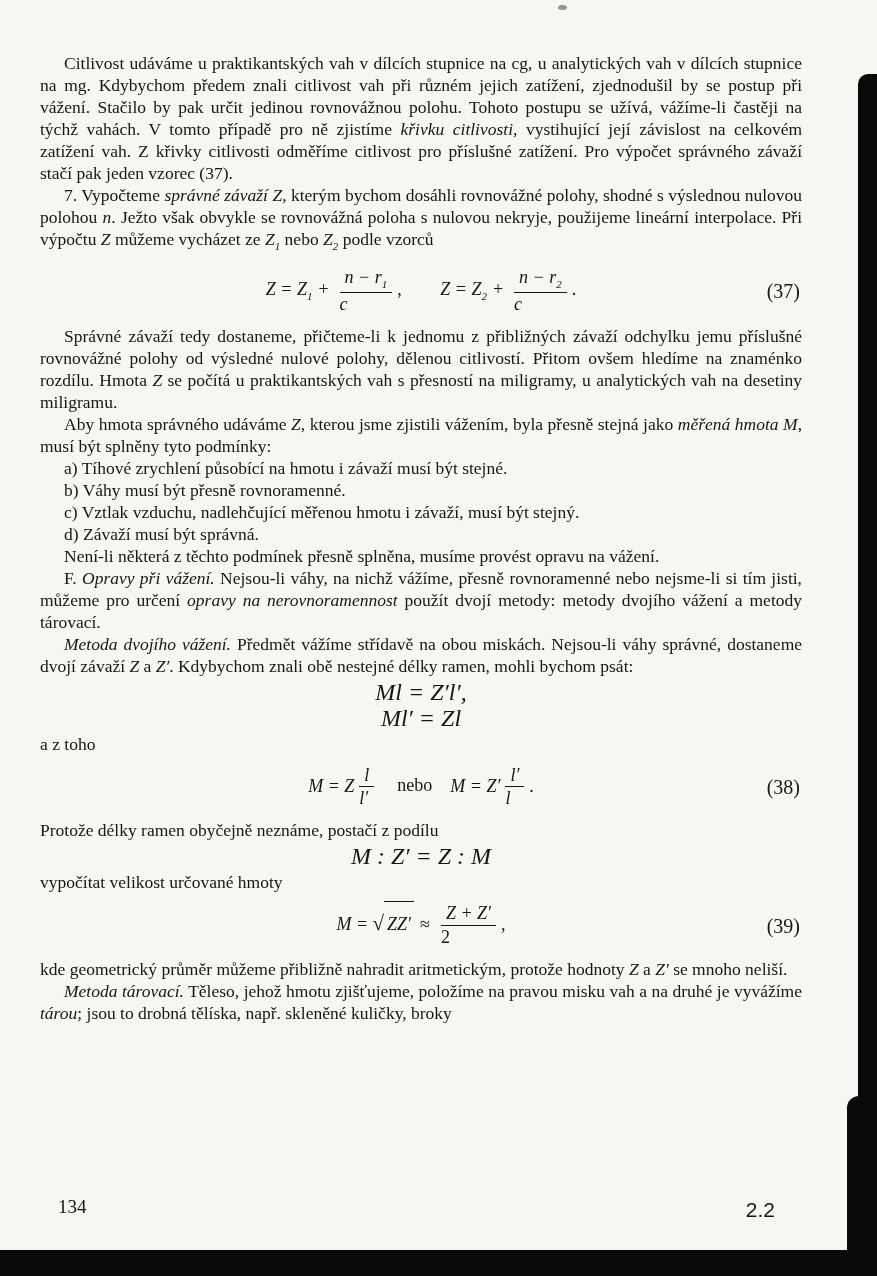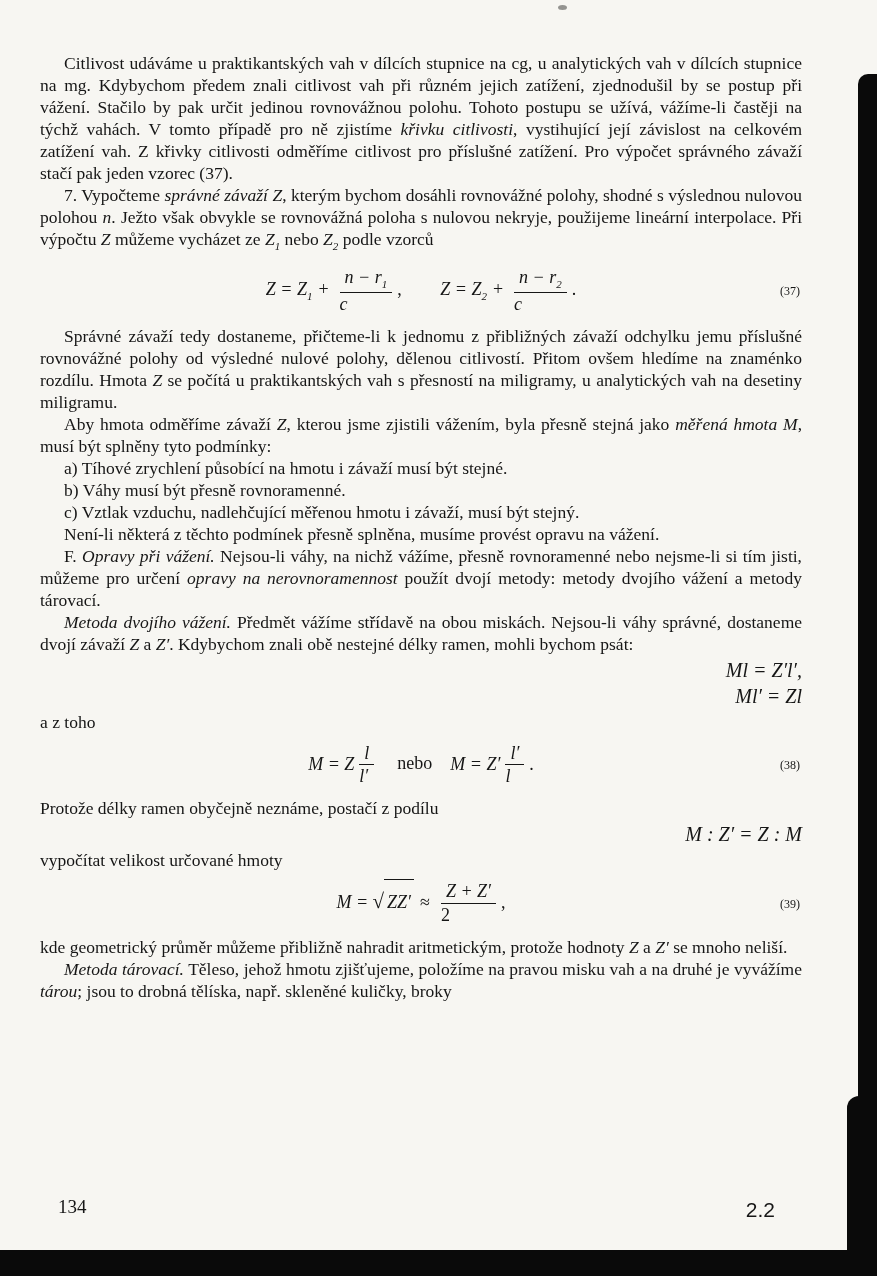--- a/index.html
+++ b/index.html
@@ -16,32 +16,32 @@
   p{margin:0;}
   .indent{text-indent:24px;}
   .mi{font-style:italic;}
   sub{font-size:11px;font-style:italic;}
   .formula{
     position:relative;text-align:center;margin:11px 0;
     font-size:18px;text-indent:0;
   }
   .formula .tag{
     position:absolute;right:2px;top:50%;transform:translateY(-50%);
-    font-style:normal;font-size:12px;
+    font-style:normal;font-size:20px;
   }
   .eq{display:inline-block;}
   .eq + .eq{margin-left:34px;}
   .op{margin:0 6px;}
   .frac{
     display:inline-block;vertical-align:middle;text-align:left;
     margin:0 5px;line-height:1.05;
   }
   .frac .num{display:block;padding:0 5px 2px;border-bottom:1.6px solid #161616;}
   .frac .den{display:block;padding-top:2px;}
-  .mathline{text-align:right;margin:4px 0;font-size:20px;text-indent:0;}
+  .mathline{text-align:center;margin:4px 0;font-size:24px;text-indent:0;}
   .sqrt{white-space:nowrap;}
   .sqrt .rad{font-size:21px;font-style:normal;}
   .sqrt .body{border-top:1.6px solid #161616;padding:12px 3px;font-style:italic;}
   .gapword{margin:0 18px;font-style:normal;}
   .footer-left{
     position:absolute;left:58px;top:1196px;font-size:19px;
   }
   .footer-right{
     position:absolute;right:102px;top:1198px;
     font-family:"Liberation Sans",sans-serif;font-weight:normal;font-size:21px;
@@ -74,25 +74,26 @@
     <p class="indent"><span>7. Vypočteme </span><span class="mi">správné závaží Z</span><span>, kterým bychom dosáhli rovnovážné polohy, shodné s výslednou nulovou polohou </span><span class="mi">n</span><span>. Ježto však obvykle se rovnovážná poloha s nulovou nekryje, použijeme lineární interpolace. Při výpočtu </span><span class="mi">Z</span><span> můžeme vycházet ze </span><span class="mi">Z</span><sub>1</sub><span> nebo </span><span class="mi">Z</span><sub>2</sub><span> podle vzorců</span></p>
 
     <div class="formula">
       <span class="eq"><span class="mi">Z = Z</span><sub>1</sub><span class="op">+</span><span class="frac"><span class="num mi"><span>n − r</span><sub>1</sub></span><span class="den mi">c</span></span><span>,</span></span>
       <span class="eq"><span class="mi">Z = Z</span><sub>2</sub><span class="op">+</span><span class="frac"><span class="num mi"><span>n − r</span><sub>2</sub></span><span class="den mi">c</span></span><span>.</span></span>
       <span class="tag">(37)</span>
     </div>
 
     <p class="indent"><span>Správné závaží tedy dostaneme, přičteme-li k jednomu z přibližných závaží odchylku jemu příslušné rovnovážné polohy od výsledné nulové polohy, dělenou citlivostí. Přitom ovšem hledíme na znaménko rozdílu. Hmota </span><span class="mi">Z</span><span> se počítá u praktikantských vah s přesností na miligramy, u analytických vah na desetiny miligramu.</span></p>
 
-    <p class="indent"><span>Aby hmota odměříme závaží </span><span class="mi">Z</span><span>, kterou jsme zjistili vážením, byla přesně stejná jako </span><span class="mi">měřená hmota M</span><span>, musí být splněny tyto podmínky:</span></p>
+    <p class="indent"><span>Aby hmota správného udáváme </span><span class="mi">Z</span><span>, kterou jsme zjistili vážením, byla přesně stejná jako </span><span class="mi">měřená hmota M</span><span>, musí být splněny tyto podmínky:</span></p>
 
     <p class="indent">a) Tíhové zrychlení působící na hmotu i závaží musí být stejné.</p>
     <p class="indent">b) Váhy musí být přesně rovnoramenné.</p>
     <p class="indent">c) Vztlak vzduchu, nadlehčující měřenou hmotu i závaží, musí být stejný.</p>
+    <p class="indent">d) Závaží musí být správná.</p>
 
     <p class="indent">Není-li některá z těchto podmínek přesně splněna, musíme provést opravu na vážení.</p>
 
     <p class="indent"><span>F. </span><span class="mi">Opravy při vážení.</span><span> Nejsou-li váhy, na nichž vážíme, přesně rovnoramenné nebo nejsme-li si tím jisti, můžeme pro určení </span><span class="mi">opravy na nerovnoramennost</span><span> použít dvojí metody: metody dvojího vážení a metody tárovací.</span></p>
 
     <p class="indent"><span class="mi">Metoda dvojího vážení.</span><span> Předmět vážíme střídavě na obou miskách. Nejsou-li váhy správné, dostaneme dvojí závaží </span><span class="mi">Z</span><span> a </span><span class="mi">Z′</span><span>. Kdybychom znali obě nestejné délky ramen, mohli bychom psát:</span></p>
 
     <p class="mathline mi">Ml = Z′l′,</p>
     <p class="mathline mi">Ml′ = Zl</p>
 

